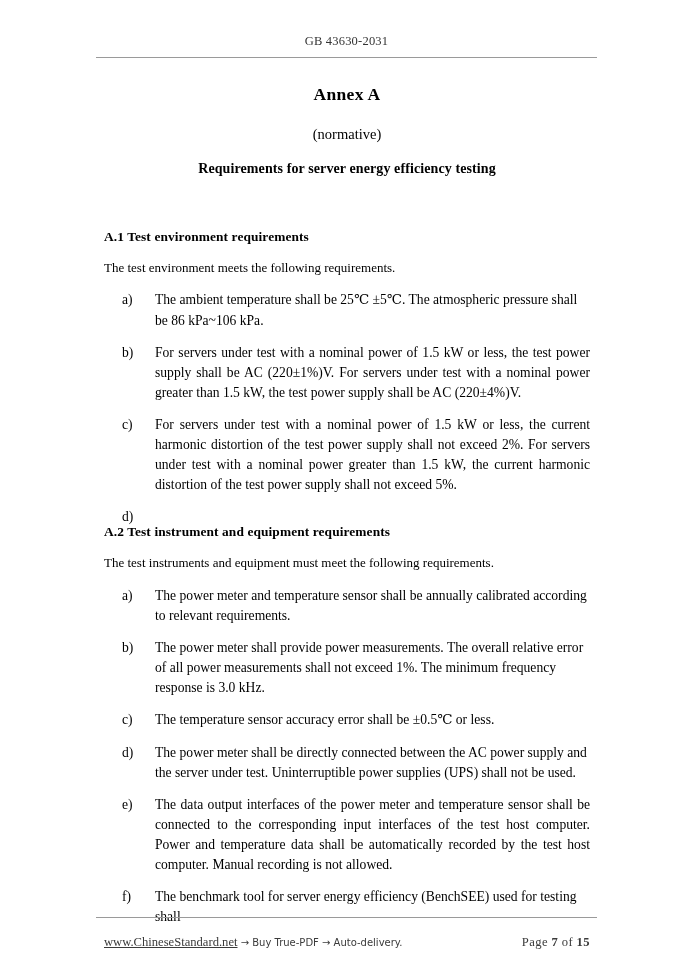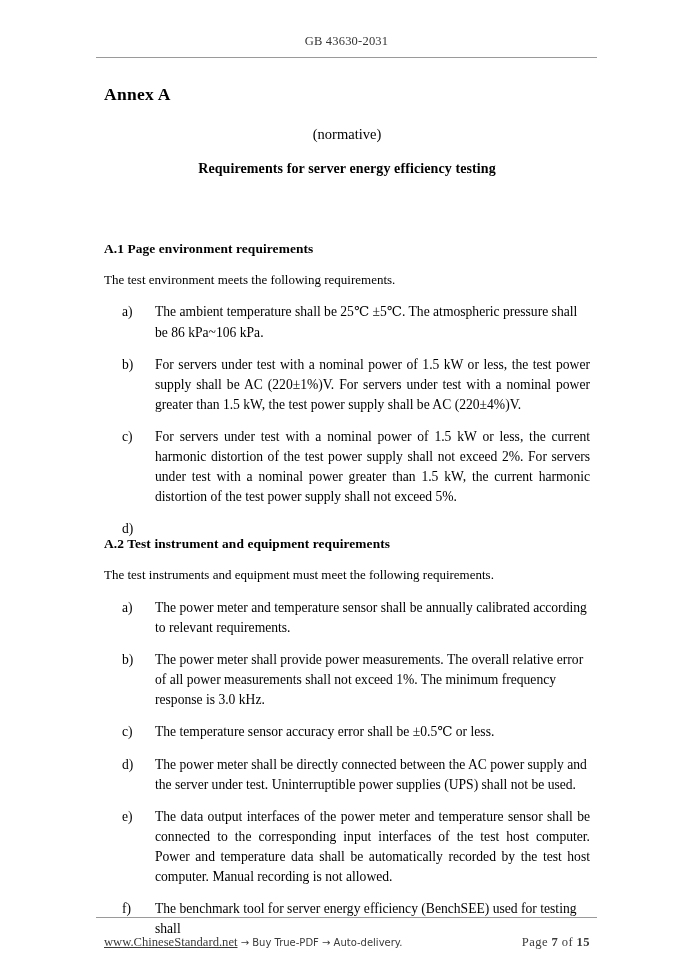--- a/index.html
+++ b/index.html
@@ -40,36 +40,36 @@
 
   
   .content {
     position: absolute;
     top: 78px;
     left: 104px;
     width: 486px;
   }
 
   .annex-title {
-    text-align: left;
+    text-align: center;
     font-weight: bold;
     font-size: 17.5px;
     margin: 6px 0 0 0;
     letter-spacing: 0.3px;
   }
   .annex-sub {
     text-align: center;
     font-size: 14.5px;
     margin: 21px 0 0 0;
   }
   .annex-name {
     text-align: center;
     font-weight: bold;
     font-size: 14px;
-    margin: 18px 0 12px 0;
+    margin: 18px 0 0 0;
     letter-spacing: 0.1px;
   }
 
   .section-heading {
     font-weight: bold;
     font-size: 13.4px;
     margin: 0;
     letter-spacing: 0.1px;
   }
 
@@ -156,21 +156,21 @@
   </div>
   <div class="header-rule"></div>
 
   <div class="content">
 
     <div class="annex-title">Annex A</div>
     <div class="annex-sub">(normative)</div>
     <div class="annex-name">Requirements for server energy efficiency testing</div>
 
     <div class="sp-a1-head"></div>
-    <div class="section-heading">A.1 Page environment requirements</div>
+    <div class="section-heading">A.1 Test environment requirements</div>
     <div class="sp-after-h1"></div>
     <p class="para">The test environment meets the following requirements.</p>
 
     <div class="sp-before-li"></div>
     <ul class="list">
       <li class="list-item nojustify">
         <span class="item-marker">a)</span>
         <span>The ambient temperature shall be 25℃ ±5℃. The atmospheric pressure shall be 86 kPa~106 kPa.</span>
       </li>
       <div class="sp-li"></div>

